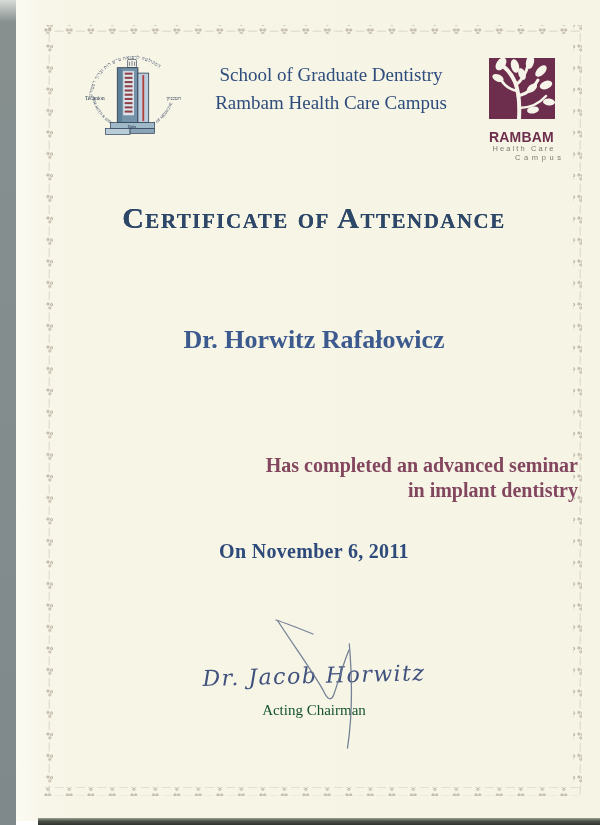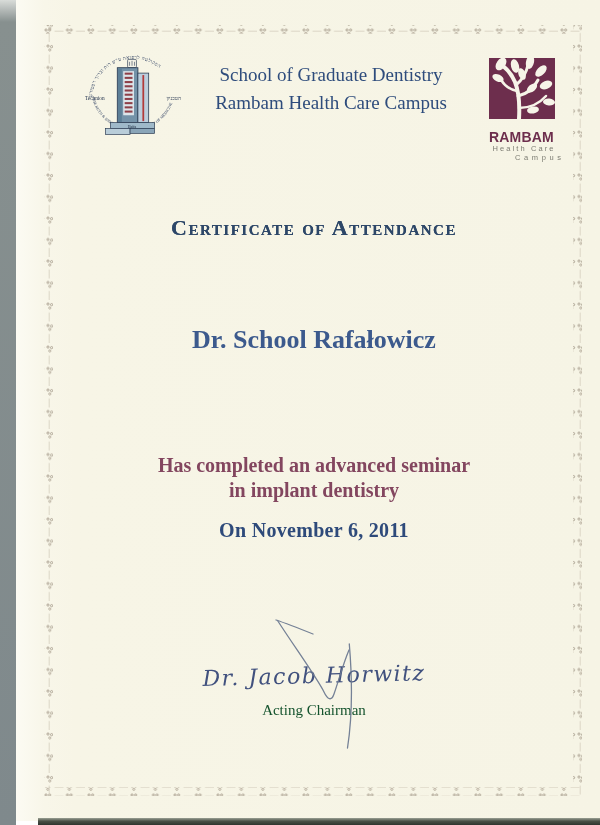--- a/index.html
+++ b/index.html
@@ -40,26 +40,26 @@
   }
   .rambam-tagline{
     font-family:"Liberation Sans", sans-serif;font-size:7.5px;color:#7c7c72;
     line-height:9px;white-space:nowrap;
   }
   .rambam-tagline.l1{letter-spacing:2.1px;text-align:center;}
   .rambam-tagline.l2{letter-spacing:3.6px;margin-left:26px;}
   
   .content-col{position:absolute;left:50px;width:528px;text-align:center;z-index:3;}
   .certificate-title{
-    top:215px;font-size:22px;font-weight:bold;font-variant:small-caps;
+    top:201px;font-size:30px;font-weight:bold;font-variant:small-caps;
     letter-spacing:1.5px;color:#2d4768;text-shadow:0 0 .4px #2d4768;
   }
   .recipient-name{top:325px;font-size:26px;font-weight:600;color:#3c5a8d;}
-  .statement{top:453px;font-size:20px;font-weight:bold;color:#83465f;line-height:25px;}
-  .date-line{top:519px;font-size:20px;font-weight:bold;color:#2e4a7a;letter-spacing:.3px;}
+  .statement{top:453px;font-size:20px;font-weight:bold;color:#83465f;line-height:25px;text-align:right;}
+  .date-line{top:540px;font-size:20px;font-weight:bold;color:#2e4a7a;letter-spacing:.3px;}
   
   .pen-stroke-svg{position:absolute;left:0;top:0;z-index:4;pointer-events:none;}
   .signature-script{
     top:663px;font-family:"DejaVu Serif", serif;font-style:italic;font-size:22px;
     color:#41517e;letter-spacing:1.5px;transform:rotate(-1.5deg);
   }
   .credentials{top:701px;font-size:15px;line-height:19px;color:#14532d;}
 </style>
 </head>
 <body>
@@ -157,21 +157,21 @@
       <ellipse cx="44" cy="52" rx="3.5" ry="6" transform="rotate(80 44 52)"></ellipse>
     </g>
   </svg>
   <div class="rambam-wordmark">RAMBAM</div>
   <div class="rambam-tagline l1">Health Care</div>
   <div class="rambam-tagline l2">Campus</div>
 </div>
 
 <div class="content-col certificate-title">Certificate of Attendance</div>
 
-<div class="content-col recipient-name">Dr. School Rafałowicz</div>
+<div class="content-col recipient-name">Dr. Horwitz Rafałowicz</div>
 
 <div class="content-col statement">
   <div>Has completed an advanced seminar</div>
   <div>in implant dentistry</div>
 </div>
 
 <div class="content-col date-line">On November 6, 2011</div>
 
 <svg class="pen-stroke-svg" width="600" height="825" viewBox="0 0 600 825">
   <g fill="none" stroke="#6b7890" stroke-width="1.3" stroke-linecap="round" opacity="0.92">

